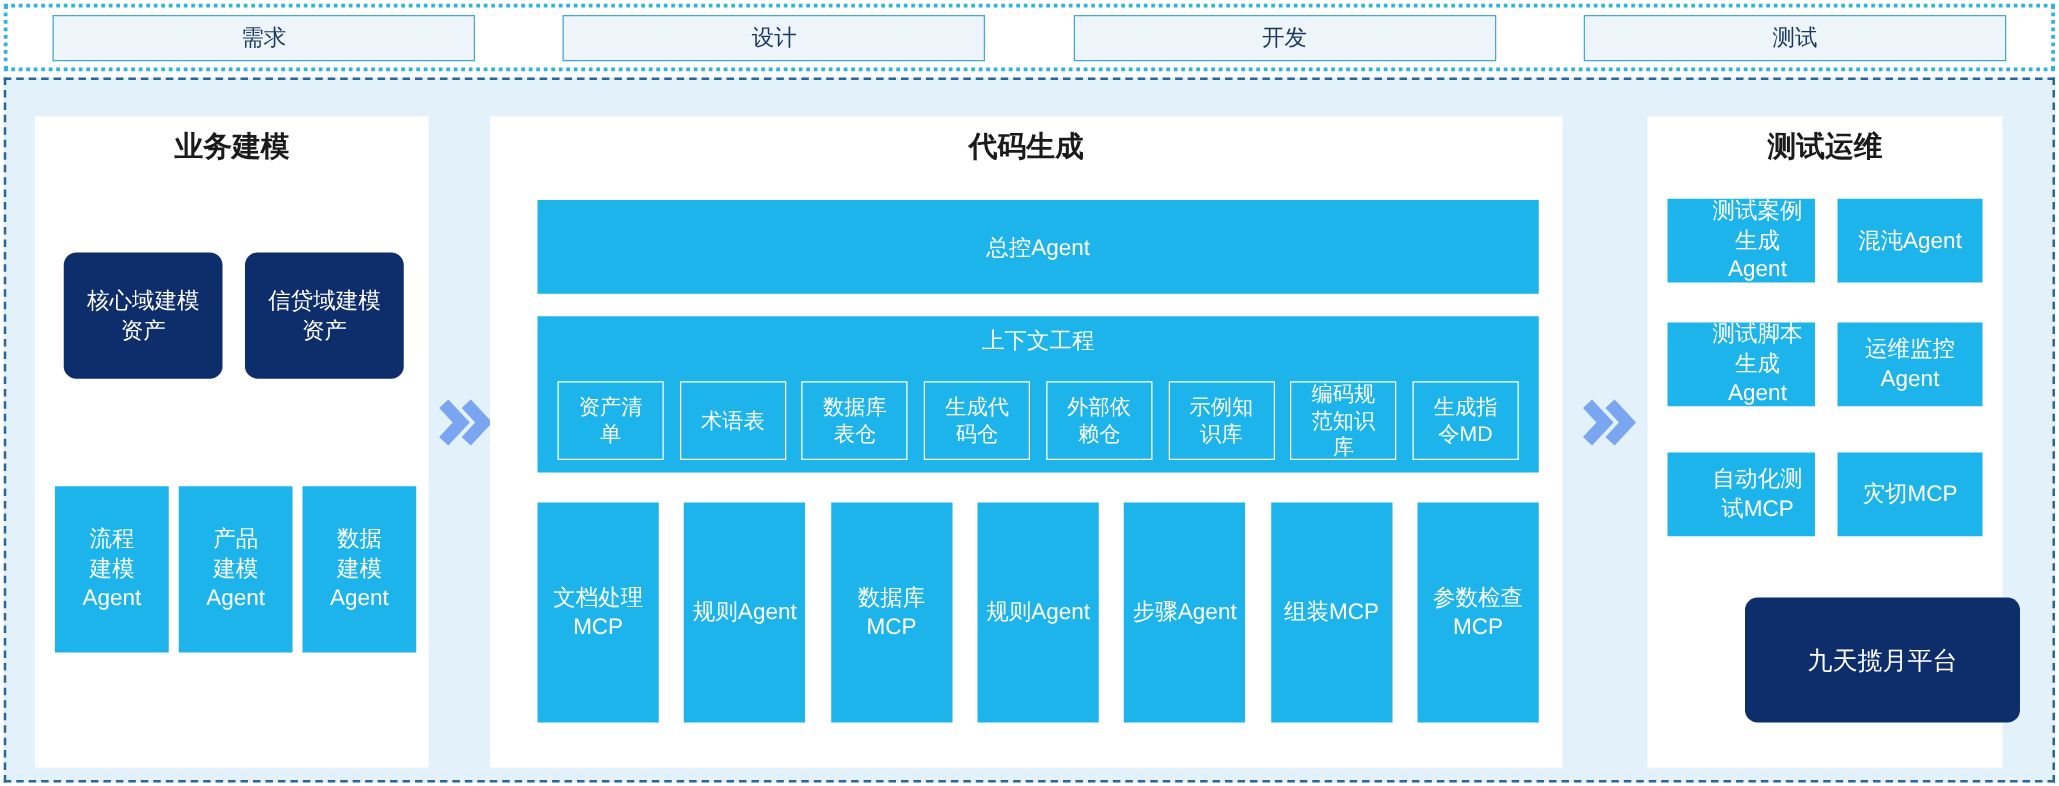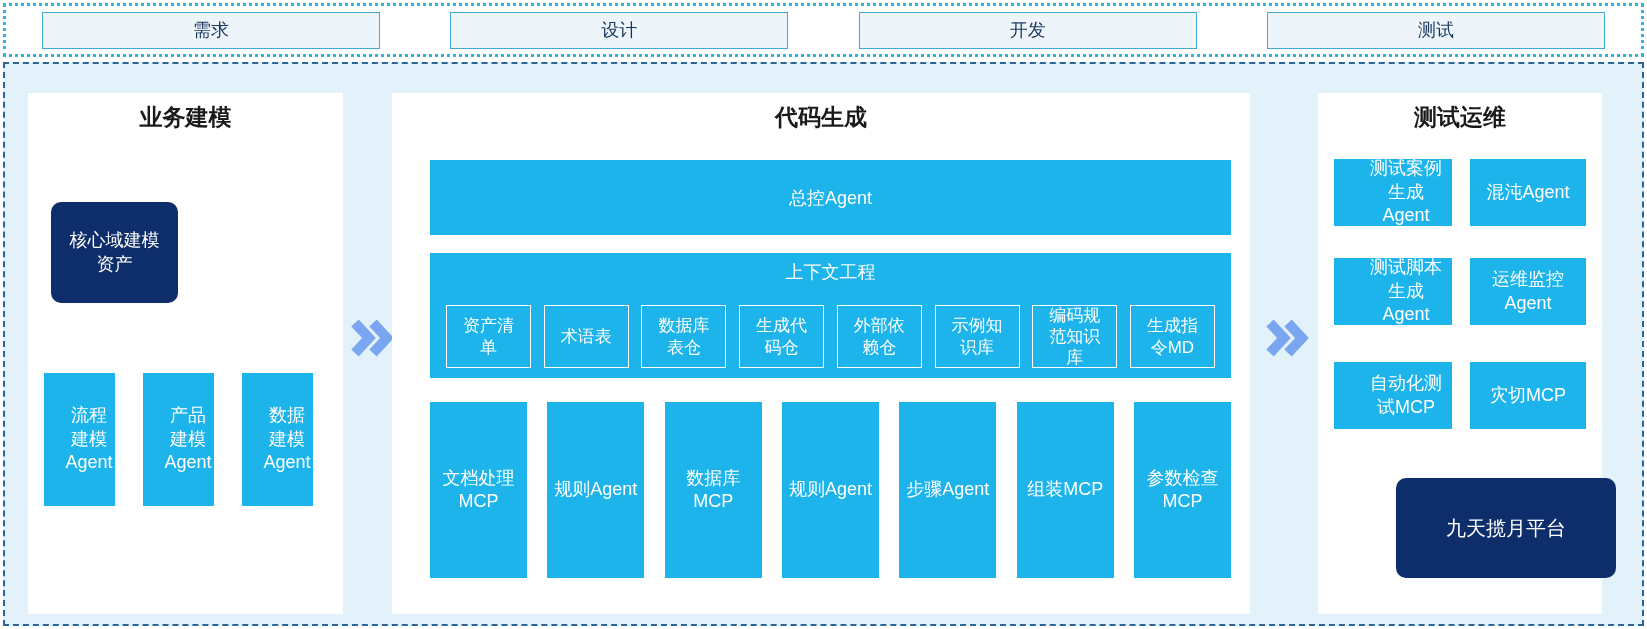--- a/index.html
+++ b/index.html
@@ -34,21 +34,21 @@
   .abs{position:absolute;}
   .box{display:flex;align-items:center;justify-content:center;text-align:center;color:#fff;}
   .cyan{background:var(--cyan);}
   .navy{background:var(--navy);border-radius:10px;}
   .fs18{font-size:18px;line-height:1.3;}
 
   
   .asset-box{left:23px;top:109px;width:127px;height:101px;}
   .asset-box.b2{left:168px;}
   .asset-box span{display:inline-block;max-width:96px;}
-  .agent-col{top:280px;width:71px;height:133px;justify-content:flex-end;}
+  .agent-col{top:296px;width:91px;height:133px;}
   .agent-col span{display:inline-block;max-width:52px;}
   .a1{left:16px;} .a2{left:115px;} .a3{left:214px;}
 
   
   .master-bar{left:38px;top:67px;width:801px;height:75px;font-size:18px;}
   .context-block{left:38px;top:160px;width:801px;height:125px;background:var(--cyan);color:#fff;}
   .ce-title{text-align:center;padding-top:7px;font-size:18px;}
   .ce-row{position:absolute;left:16px;top:52px;width:769px;height:63px;
     display:flex;justify-content:space-between;}
   .ce-item{width:85px;height:63px;border:1.5px solid #fff;display:flex;align-items:center;
@@ -88,20 +88,23 @@
     </div>
   </div>
 
   <div class="main-area">
 
     <section class="panel panel-left">
       <h2 class="panel-title">业务建模</h2>
       <div class="box navy fs18 abs asset-box b1">
         <span>核心域建模资产</span>
       </div>
+      <div class="box navy fs18 abs asset-box b2">
+        <span>信贷域建模资产</span>
+      </div>
       <div class="box cyan fs18 abs agent-col a1">
         <span>流程建模Agent</span>
       </div>
       <div class="box cyan fs18 abs agent-col a2">
         <span>产品建模Agent</span>
       </div>
       <div class="box cyan fs18 abs agent-col a3">
         <span>数据建模Agent</span>
       </div>
     </section>

